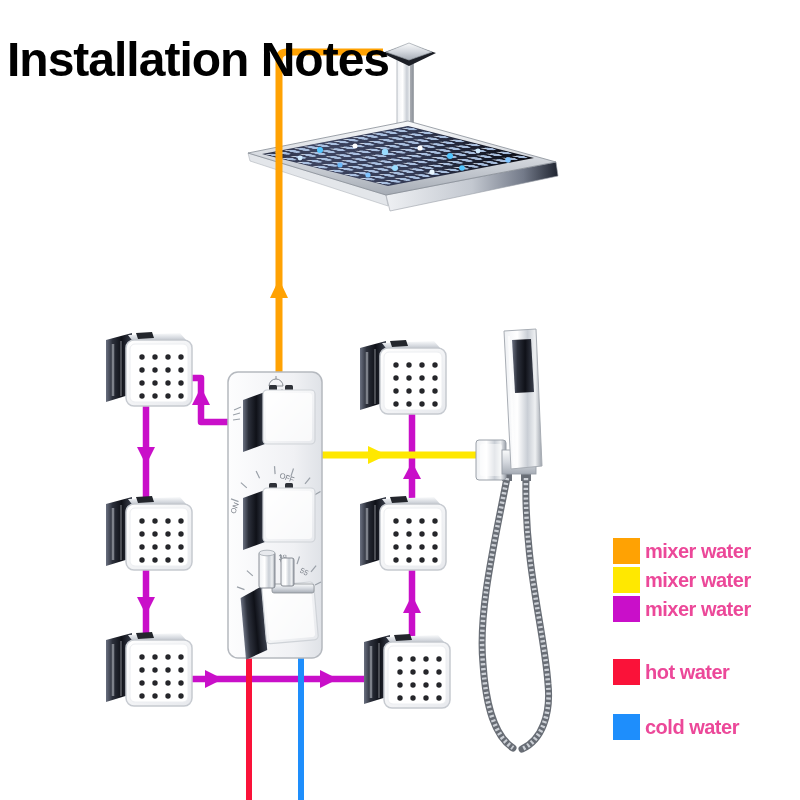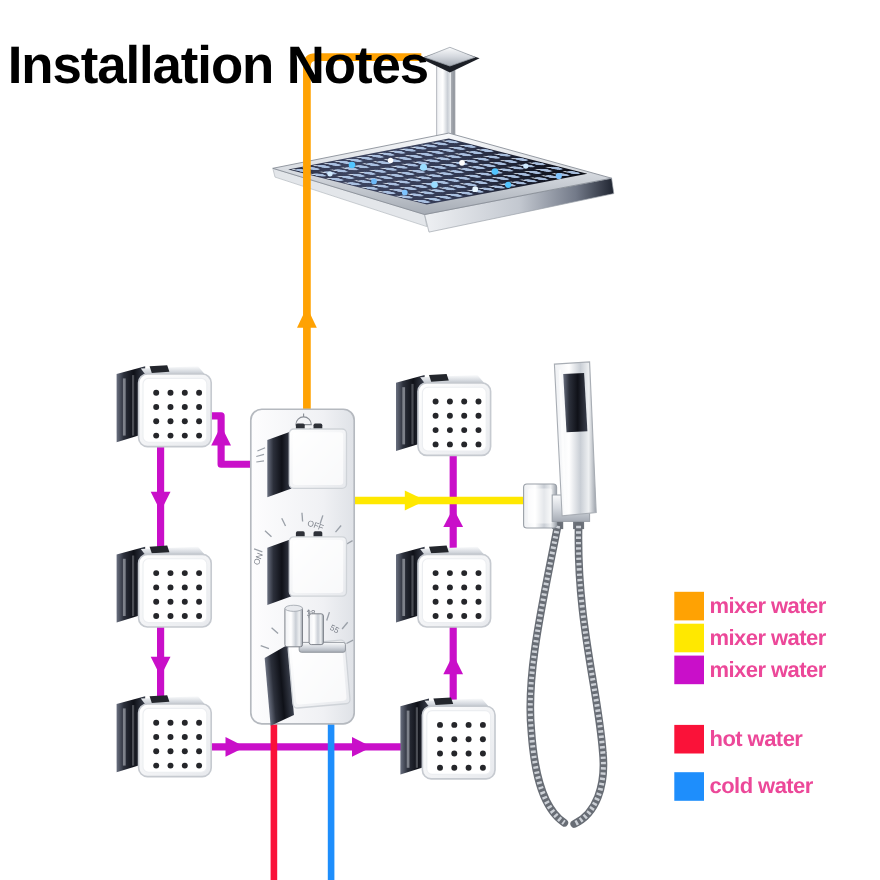--- a/index.html
+++ b/index.html
@@ -4,21 +4,21 @@
 <style>
   html,body{margin:0;padding:0;background:#ffffff;}
   .stage{position:relative;width:800px;height:800px;background:#ffffff;overflow:hidden;
          font-family:"Liberation Sans",sans-serif;}
   .stage svg{position:absolute;left:0;top:0;}
   .page-title{position:absolute;left:7px;top:0px;font-size:48px;font-weight:bold;
               color:#000;letter-spacing:-1px;white-space:nowrap;}
   .legend{position:absolute;left:613px;top:538px;}
   .legend-row{display:flex;align-items:center;margin-bottom:3px;}
   .legend-row.gap-lg{margin-top:37px;}
-  .legend-row.gap-md{margin-top:17px;}
+  .legend-row.gap-md{margin-top:29px;}
   .swatch{width:27px;height:26px;flex:0 0 27px;}
   .legend-label{font-size:20px;font-weight:bold;color:#ec4899;line-height:26px;
                 margin-left:5px;letter-spacing:-0.5px;white-space:nowrap;}
   .svgtxt{font-family:"Liberation Sans",sans-serif;fill:#7c818a;}
 </style>
 </head>
 <body>
 
 <div class="stage">
 

